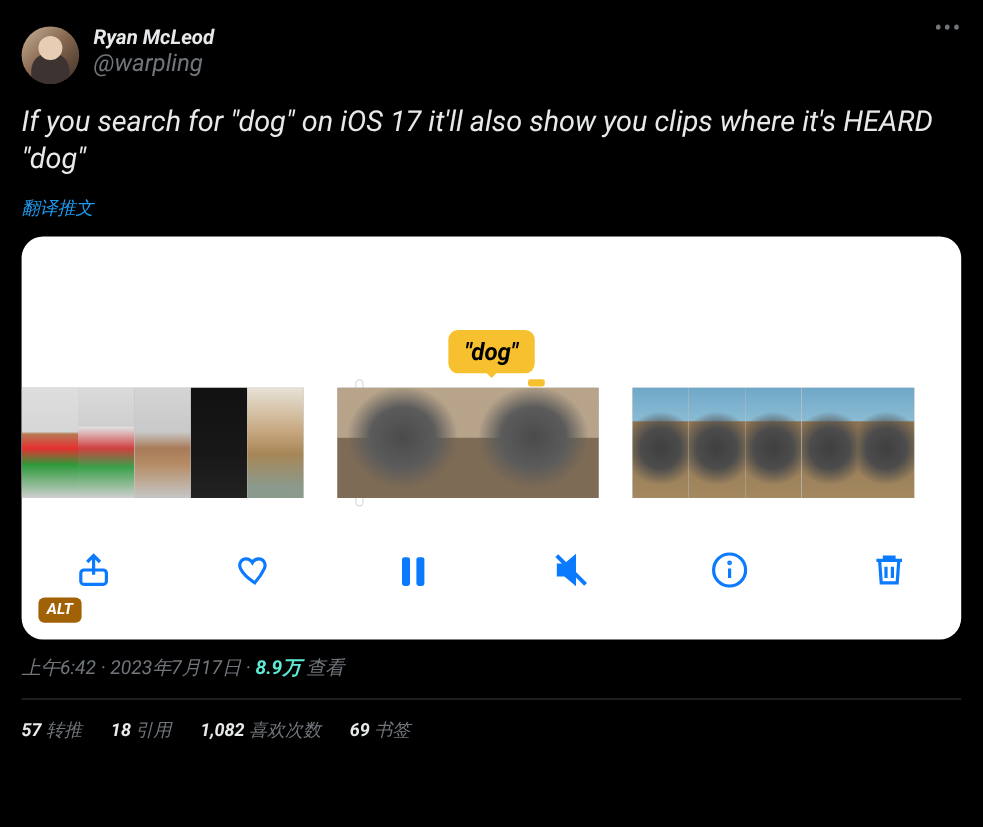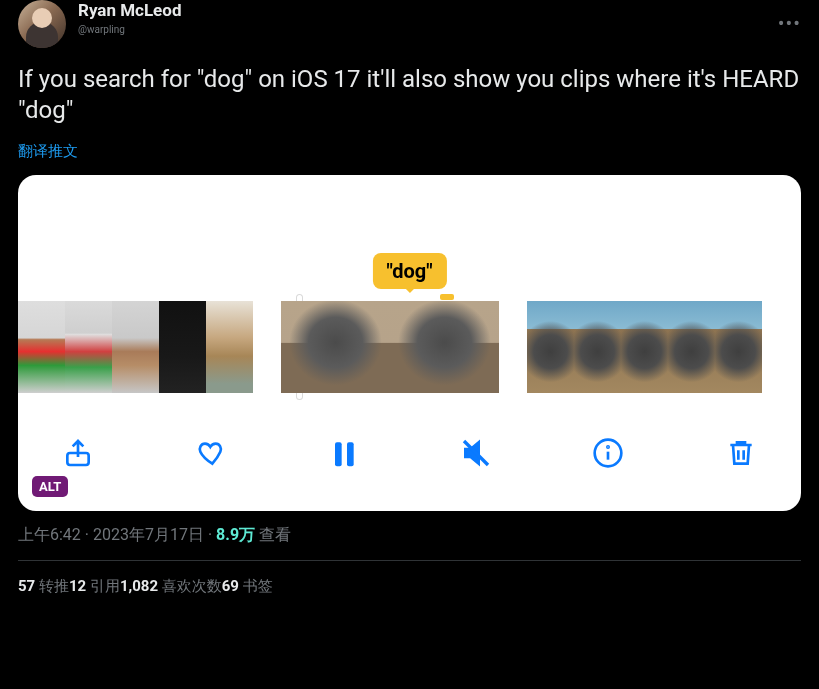--- a/index.html
+++ b/index.html
@@ -4,40 +4,40 @@
 <style>
   * { margin: 0; padding: 0; box-sizing: border-box; }
   body {
     background: #000;
     width: 819px;
     height: 689px;
     font-family: -apple-system, BlinkMacSystemFont, "Segoe UI", Roboto, Helvetica, Arial, sans-serif;
     color: #e7e9ea;
     overflow: hidden;
   }
-  .tweet { padding: 0 18px 0 18px; position: relative; }
+  .tweet { padding: 22px 18px 0 18px; position: relative; font-style: italic; }
   .header { display: flex; align-items: flex-start; }
   .avatar {
     width: 48px; height: 48px; border-radius: 50%;
     background: linear-gradient(135deg,#c9b39a 0%,#8a6a52 45%,#3d2f27 100%);
     flex: none;
     position: relative;
     overflow: hidden;
   }
   .avatar::after{
     content:""; position:absolute; top:8px; left:14px; width:20px; height:20px;
     background:#e8cdb5; border-radius:50%;
   }
   .avatar::before{
     content:""; position:absolute; top:22px; left:8px; width:32px; height:30px;
     background:#3d3432; border-radius:15px 15px 0 0;
   }
   .names { margin-left: 12px; flex: 1; }
   .display-name { font-weight: 700; font-size: 17px; color: #e7e9ea; line-height: 20px; }
-  .handle { font-size: 10px; color: #71767b; line-height: 20px; }
+  .handle { font-size: 20px; color: #71767b; line-height: 20px; }
   .more-btn {
     color:#71767b; font-size:20px; line-height:14px; letter-spacing:1px;
     padding:4px 6px; border-radius:50%; cursor:pointer;
     position:absolute; right:12px; top:12px;
   }
   .body-text {
     margin-top: 16px;
     font-size: 24px;
     line-height: 31px;
     color:#e7e9ea;
@@ -160,41 +160,42 @@
     cursor:pointer;
   }
   .ctl svg{ width:32px; height:32px; stroke:#0a7aff; fill:none; stroke-width:2; }
   .ctl.pause svg{ fill:#0a7aff; stroke:none; }
   .ctl.mute svg{ fill:#0a7aff; stroke:#0a7aff; }
 
   .alt-badge{
     position:absolute;
     left:14px;
     bottom:14px;
-    background:#701a75;
+    background:#a16207;
     color:#fff;
     font-size:13px;
     font-weight:700;
     padding:3px 7px;
     border-radius:5px;
   }
 
   .meta-row{
     margin-top:14px;
     font-size:16px;
     color:#71767b;
   }
   .meta-row .strong{ color:#5eead4; font-weight:700; }
   .hr{
     margin-top:14px;
     border:none;
     border-top:1px solid #2f3336;
   }
   .stats-row{
     display:flex;
+    gap:24px;
     padding:16px 0 8px 0;
     font-size:15px;
     color:#71767b;
   }
   .stats-row .stat .n{ color:#e7e9ea; font-weight:700; }
 </style>
 </head>
 <body>
 
 <div class="tweet">
@@ -279,18 +280,18 @@
   </div>
 
   <div class="meta-row">
     <span>上午6:42</span><span> · </span><span>2023年7月17日</span><span> · </span><span class="strong">8.9万</span><span> 查看</span>
   </div>
 
   <hr class="hr">
 
   <div class="stats-row">
     <div class="stat"><span class="n">57</span><span> 转推</span></div>
-    <div class="stat"><span class="n">12</span><span> 引用</span></div>
+    <div class="stat"><span class="n">18</span><span> 引用</span></div>
     <div class="stat"><span class="n">1,082</span><span> 喜欢次数</span></div>
     <div class="stat"><span class="n">69</span><span> 书签</span></div>
   </div>
 
 </div>
 
 </body></html>

